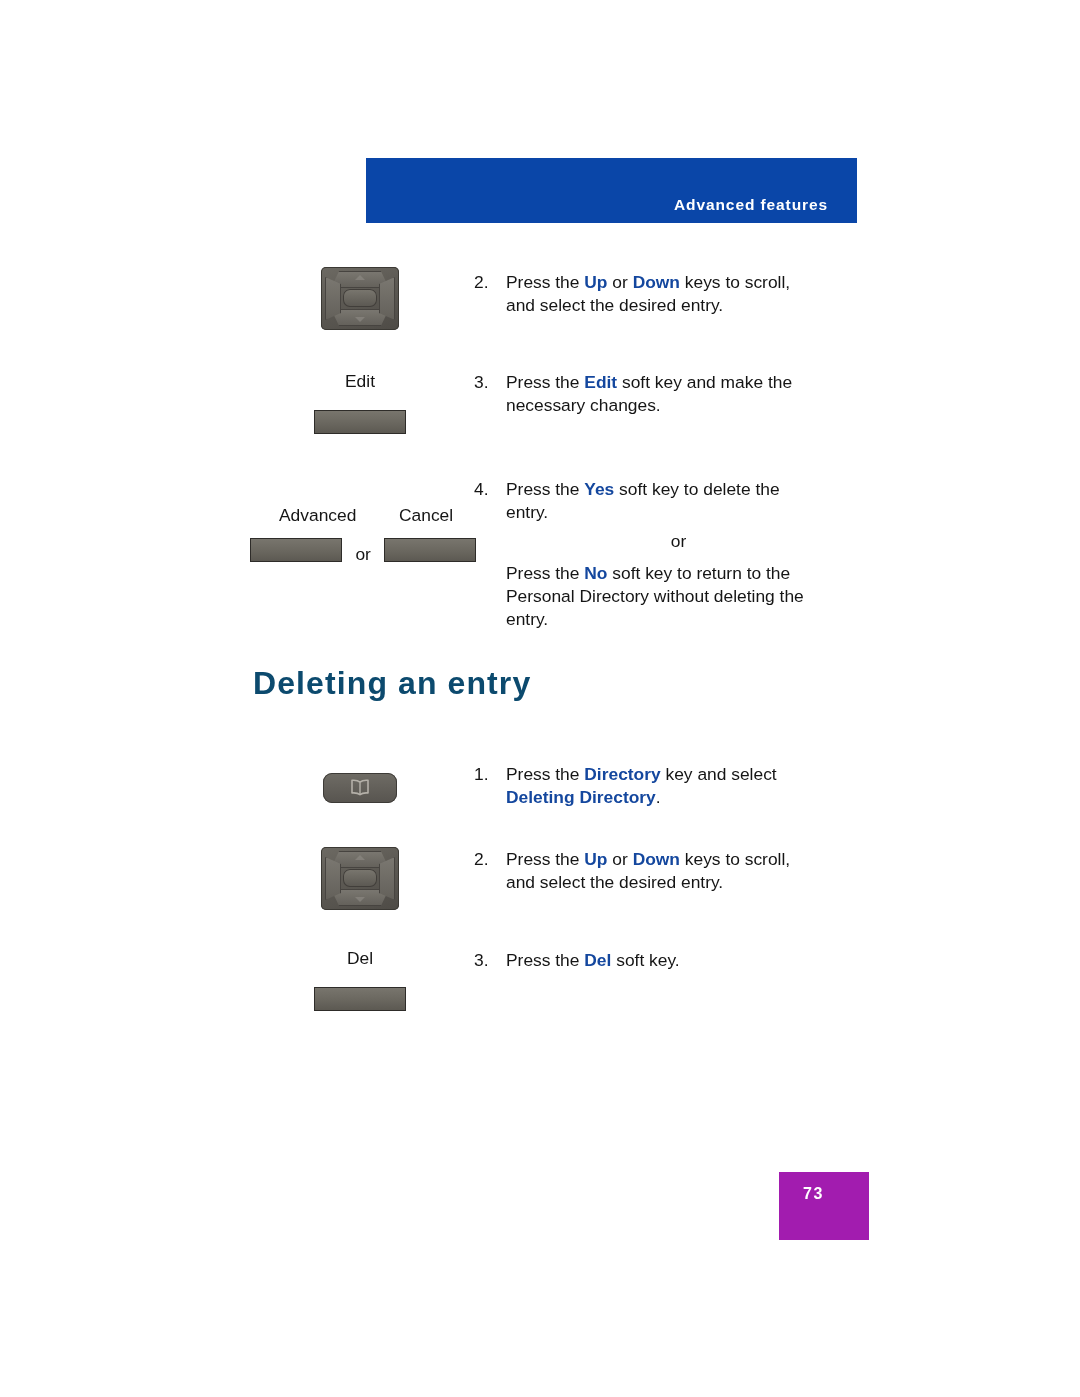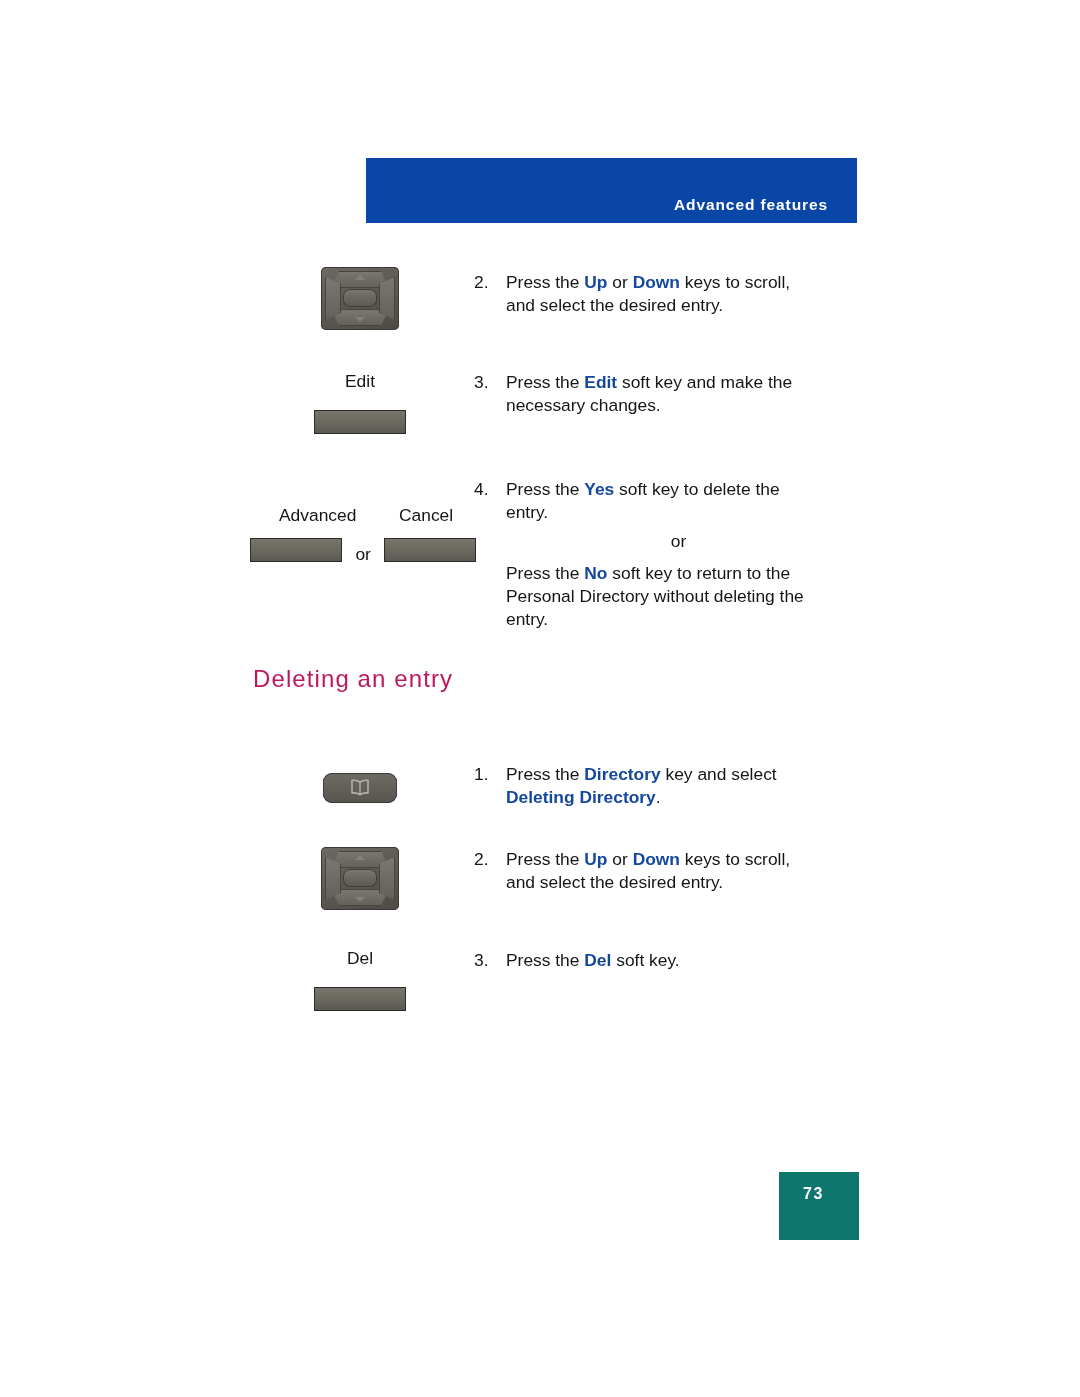--- a/index.html
+++ b/index.html
@@ -171,41 +171,41 @@
     font-size: 17.4px;
     color: #151515;
     vertical-align: 2px;
     margin: 0 9px;
   }
 
   
   .section-heading {
     position: absolute;
     left: 253px;
-    font-size: 24px;
-    font-weight: normal;
-    color: #be185d;
+    font-size: 32px;
+    font-weight: bold;
+    color: #0c4a6e;
     letter-spacing: 1.1px;
   }
   .section-intro {
     position: absolute;
     left: 253px;
     font-size: 17.4px;
     color: #151515;
     line-height: 23px;
   }
 
   
   .page-number-box {
     position: absolute;
     left: 779px;
     top: 1172px;
-    width: 80px;
+    width: 90px;
     height: 68px;
-    background: #0f766e;
+    background: #a21caf;
   }
   .page-number-text {
     position: absolute;
     left: 24px;
     top: 13px;
     color: #ffffff;
     font-size: 16px;
     font-weight: bold;
     letter-spacing: 1.6px;
   }

